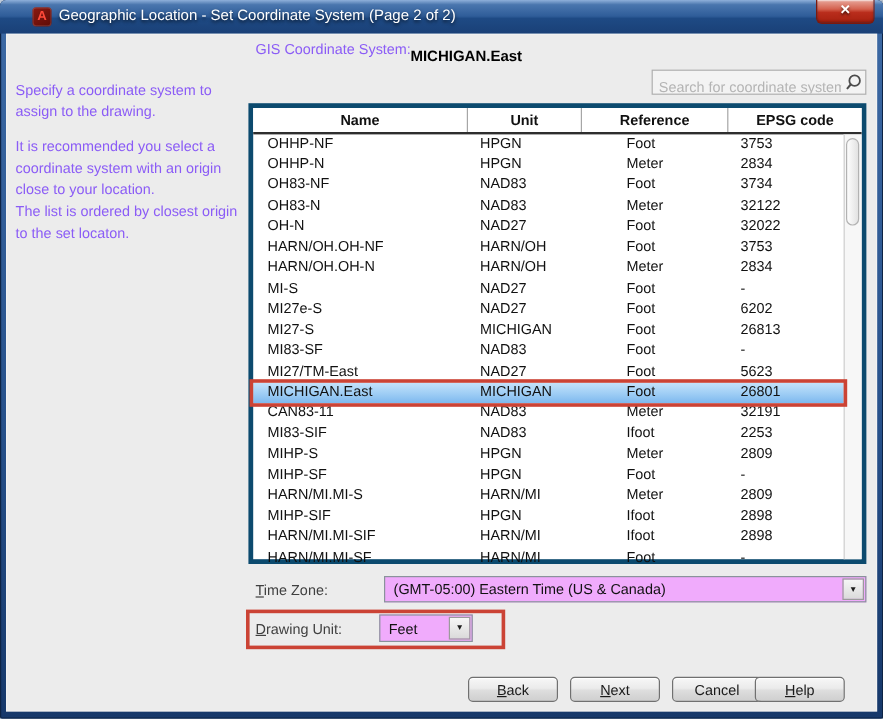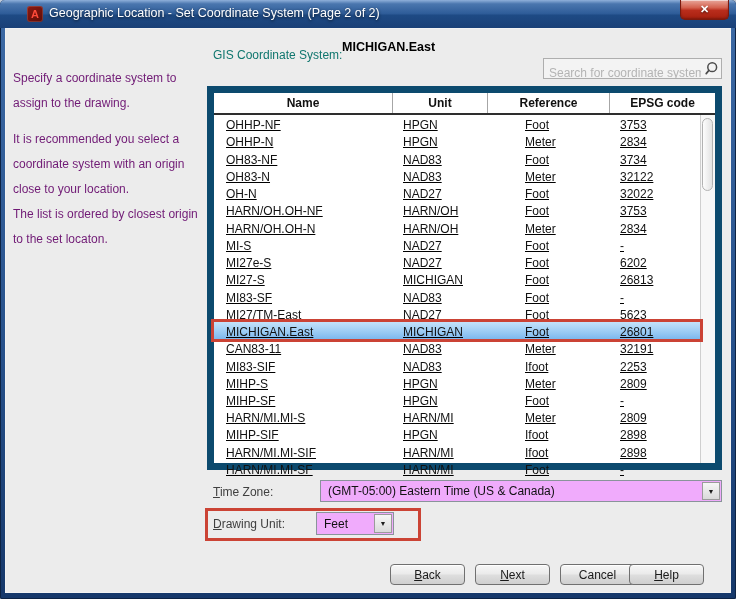--- a/index.html
+++ b/index.html
@@ -20,42 +20,42 @@
   .close-btn{position:absolute;left:680px;top:0;width:47px;height:19px;
     background:linear-gradient(180deg,#e8a79b 0%,#d4614e 40%,#b92d1c 55%,#a6200f 100%);
     border:1px solid #7c190d;border-top:none;border-radius:0 0 5px 5px;
     display:flex;align-items:center;justify-content:center;cursor:pointer;
     box-shadow:inset 0 1px 0 rgba(255,255,255,.55), inset 0 -1px 2px rgba(0,0,0,.25);}
   .close-btn span{color:#fff;font-size:11px;font-weight:bold;line-height:1;text-shadow:0 1px 2px rgba(0,0,0,.6);}
   
   .client{position:absolute;left:5px;top:28px;right:5px;bottom:6px;background:#ececec;
     box-shadow:inset 0 0 0 1px rgba(255,255,255,.35);}
   
-  .sidebar{position:absolute;left:8px;top:38px;width:196px;color:#701a75;font-size:12px;line-height:25px;}
+  .sidebar{position:absolute;left:8px;top:38px;width:196px;color:#8b5cf6;font-size:12px;line-height:18px;}
   .sidebar .para{margin:0 0 0 0;}
   .sidebar .gap{height:11px;}
   
-  .gis-label{position:absolute;left:208px;top:20px;font-size:12px;color:#0f766e;}
+  .gis-label{position:absolute;left:208px;top:6px;font-size:12px;color:#8b5cf6;}
   .gis-value{position:absolute;left:337px;top:12px;font-size:12.5px;font-weight:bold;color:#000;}
   
   .search-box{position:absolute;left:538px;top:30px;width:179px;height:21px;}
   .search-box input{position:absolute;left:0;top:0;width:100%;height:100%;box-sizing:border-box;
     border:1px solid #aeaeae;background:#f3f3f3;font-family:"Liberation Sans",sans-serif;
     font-size:12px;padding:8px 20px 0 5px;color:#444;outline:none;}
   .search-box input::placeholder{color:#b4b4b4;}
   .search-icon{position:absolute;right:3px;top:3px;width:15px;height:15px;}
   
   .coord-table{position:absolute;left:202px;top:58px;width:515px;height:384px;background:#fff;
-    border:7px solid #0c4a6e;box-sizing:border-box;}
+    border:4px solid #0c4a6e;box-sizing:border-box;}
   .thead{display:flex;height:20px;border-bottom:2px solid #2e2e2e;background:#fff;}
   .th{font-size:12px;font-weight:bold;color:#111;text-align:center;line-height:20px;
     border-right:1px solid #a6a6a6;box-sizing:border-box;overflow:hidden;}
   .th.c0{width:179px;} .th.c1{width:122px;} .th.c2{width:95px;} .th.c3{flex:1;border-right:none;}
   .tbody{position:absolute;left:0;top:22px;right:15px;bottom:0;overflow:visible;}
-  .trow{display:flex;height:17.24px;align-items:flex-end;cursor:default;text-decoration:underline;}
+  .trow{display:flex;height:17.24px;align-items:flex-start;cursor:default;}
   .cell{font-size:12px;color:#111;white-space:nowrap;overflow:hidden;box-sizing:border-box;}
   .cell.c0{width:179px;padding-left:12px;} .cell.c1{width:122px;padding-left:10px;}
   .cell.c2{width:95px;padding-left:10px;} .cell.c3{flex:1;padding-left:10px;}
   .trow.selected{background:linear-gradient(180deg,#c4e2fa 0%,#a4d1f6 45%,#7db8ee 100%);
     outline:3px solid #cb4335;outline-offset:0;position:relative;z-index:3;}
   
   .vscroll{position:absolute;right:0;top:22px;bottom:0;width:15px;background:#f7f7f7;
     border-left:1px solid #cfcfcf;box-sizing:border-box;}
   .vthumb{position:absolute;left:1px;top:3px;width:11px;height:73px;border-radius:7px;
     background:linear-gradient(90deg,#fdfdfd,#e2e2e2);border:1px solid #b2b2b2;box-sizing:border-box;}

